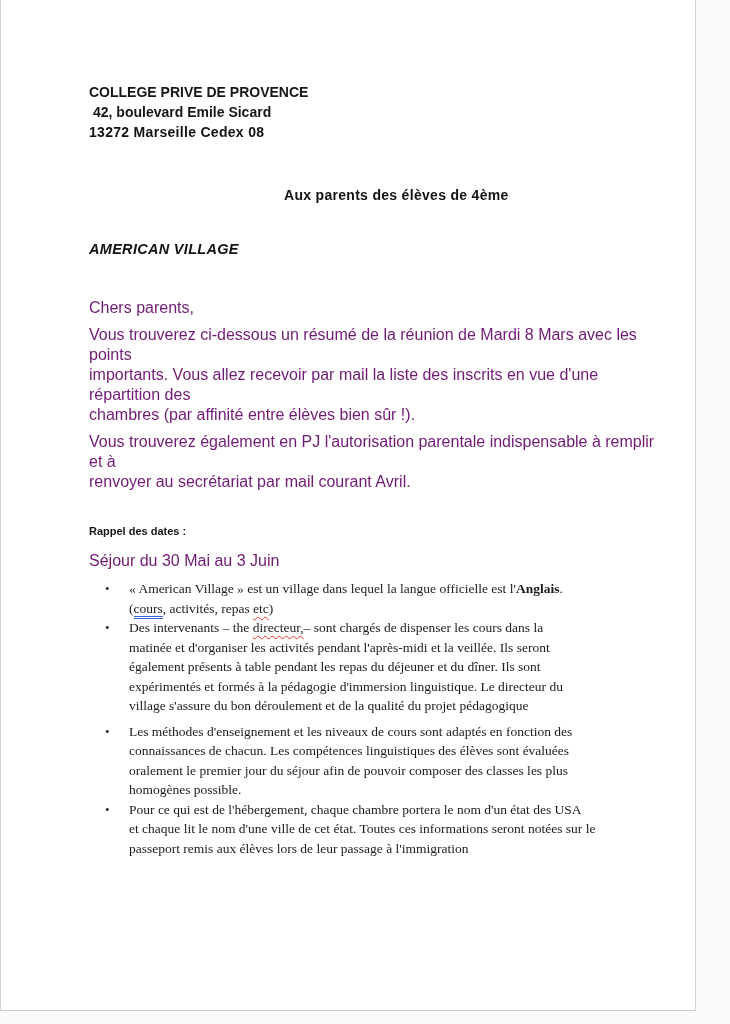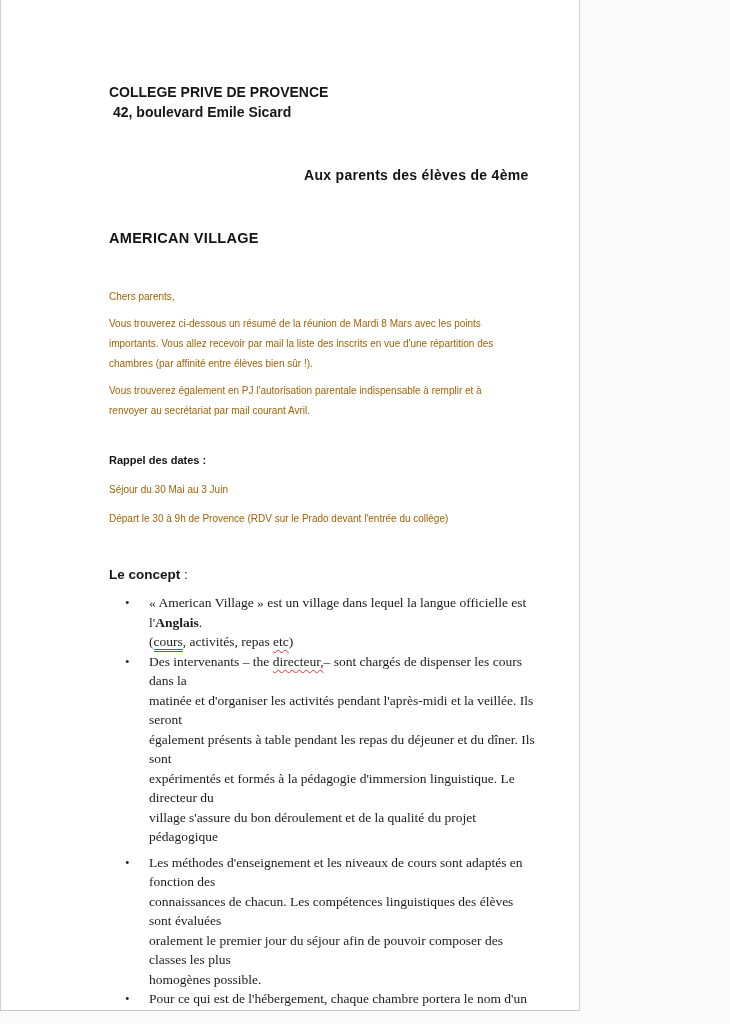--- a/index.html
+++ b/index.html
@@ -5,46 +5,45 @@
   html, body { margin: 0; padding: 0; }
   body {
     width: 730px; height: 1024px;
     background: #fafafa;
     font-family: "Liberation Sans", sans-serif;
     color: #1d1d1d;
     -webkit-font-smoothing: antialiased;
   }
   .page {
     position: relative;
-    width: 580px; height: 1011px;
+    width: 696px; height: 1011px;
     background: #ffffff;
     border-left: 1px solid #d2d2d2;
     border-right: 1px solid #d2d2d2;
     border-bottom: 1px solid #c9c9c9;
     box-sizing: border-box;
     overflow: hidden;
-    padding-left: 20px;
   }
   .content {
     padding: 82px 40px 0 88px;
     box-sizing: border-box;
   }
   
   .letterhead { font-weight: 700; font-size: 14px; line-height: 20px; color: #161616; }
   .lh-addr { padding-left: 4px; }
   .comic { font-weight: 700; letter-spacing: 0.3px; color: #121212; }
   
   .recipient { margin-top: 43px; margin-left: 195px; font-size: 14px; line-height: 20px; }
-  .subject   { margin-top: 43px; font-size: 14.5px; line-height: 20px; }
+  .subject   { margin-top: 34px; font-size: 14.5px; line-height: 20px; font-style: italic; }
   
   p { margin: 0; }
   .body-text {
-    font-size: 10px; line-height: 20px;
+    font-size: 16px; line-height: 20px;
     white-space: pre-line;
-    color: #a16207;
+    color: #701a75;
     max-width: 580px;
   }
   .salutation { margin-top: 39px; }
   .para { margin-top: 7px; }
   
   .dates-heading {
     margin: 28px 0 0 0;
     font-size: 11px; line-height: 22px; font-weight: 700; color: #141414;
   }
   .date-line { margin-top: 9px; }
@@ -83,41 +82,40 @@
 </style>
 </head>
 <body>
 
 <div class="page">
   <div class="content">
 
     <div class="letterhead">
       <div>COLLEGE PRIVE DE PROVENCE</div>
       <div class="lh-addr">42, boulevard Emile Sicard</div>
+      <div class="comic">13272 Marseille Cedex 08</div>
     </div>
 
     <div class="recipient comic">Aux parents des élèves de 4ème</div>
 
     <div class="subject comic">AMERICAN VILLAGE</div>
 
     <p class="body-text salutation">Chers parents,</p>
 
     <p class="body-text para">Vous trouverez ci-dessous un résumé de la réunion de Mardi 8 Mars avec les points
 importants. Vous allez recevoir par mail la liste des inscrits en vue d'une répartition des
 chambres (par affinité entre élèves bien sûr !).</p>
 
     <p class="body-text para">Vous trouverez également en PJ l'autorisation parentale indispensable à remplir et à
 renvoyer au secrétariat par mail courant Avril.</p>
 
     <h2 class="dates-heading">Rappel des dates :</h2>
 
     <p class="body-text date-line">Séjour du 30 Mai au 3 Juin</p>
-    <p class="body-text date-line">Départ le 30 à 9h de Provence (RDV sur le Prado devant l'entrée du collège)</p>
 
-    <h3 class="concept-heading"><span class="bold">Le concept</span><span> :</span></h3>
 
     <ul class="bullets">
       <li>
           <span class="marker">•</span>
           <span class="li-text"><span>« American Village » est un village dans lequel la langue officielle est l'</span><span class="b">Anglais</span><span>.
 (</span><span class="flag-blue">cours</span><span>, activités, repas </span><span class="flag-red">etc</span><span>)</span></span>
         </li>
       <li>
           <span class="marker">•</span>
           <span class="li-text"><span>Des intervenants – the </span><span class="flag-red">directeur,</span><span>– sont chargés de dispenser les cours dans la

